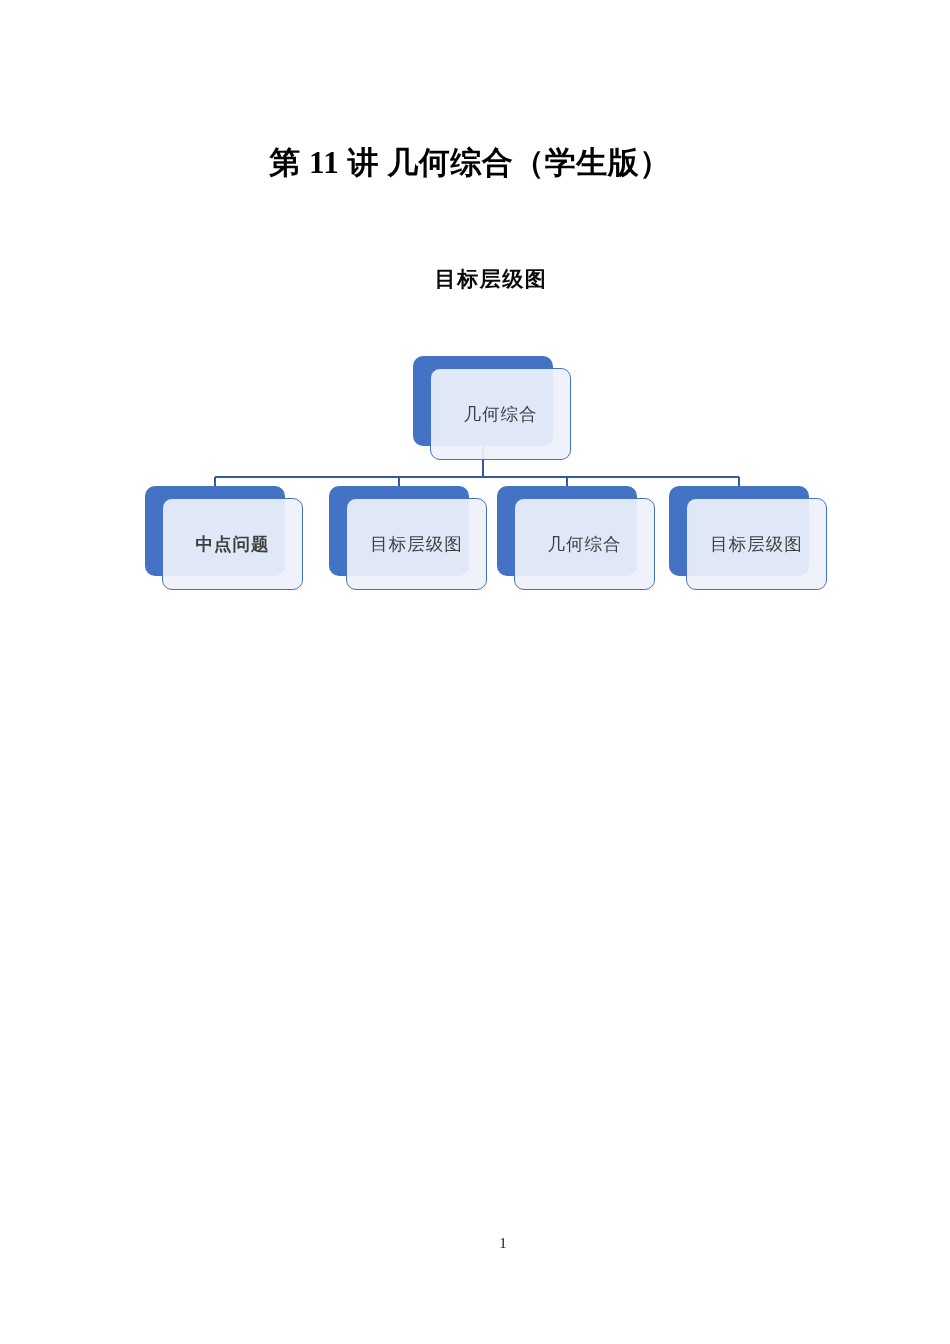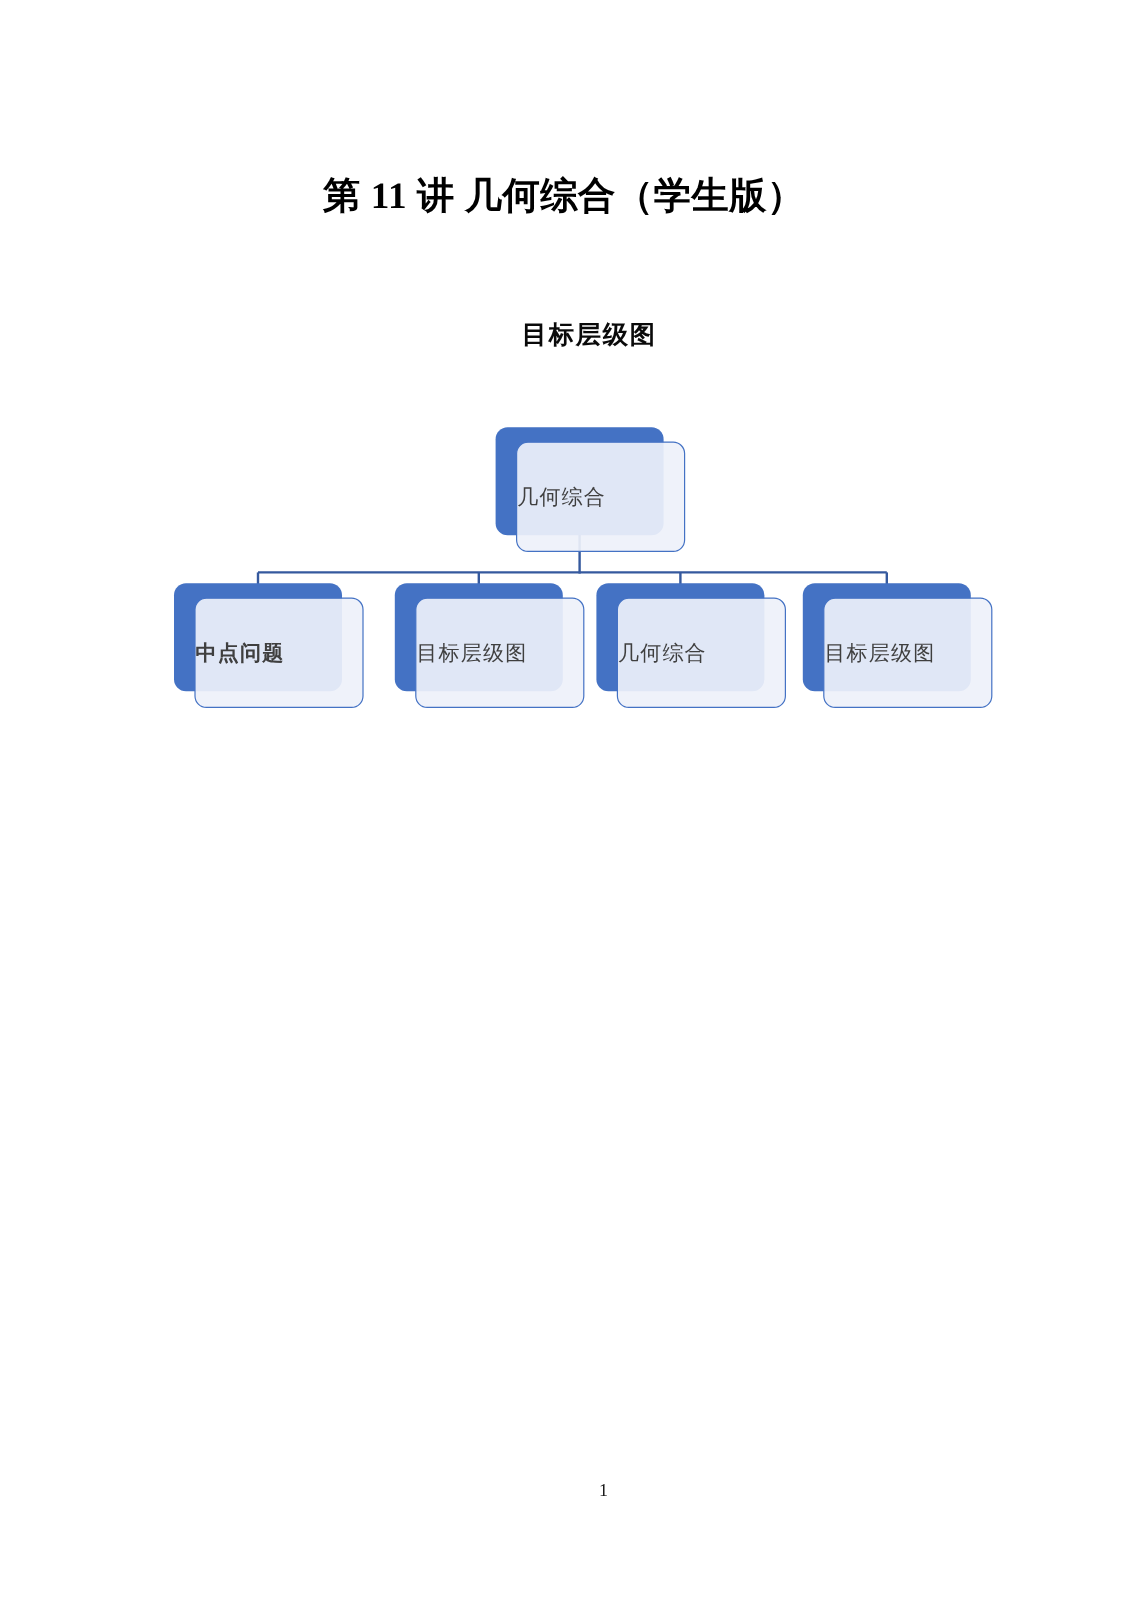--- a/index.html
+++ b/index.html
@@ -62,21 +62,21 @@
   .node-front {
     position: absolute;
     width: 141px;
     height: 92px;
     box-sizing: border-box;
     background: rgba(238, 241, 250, 0.92);
     border: 1.6px solid #4472C4;
     border-radius: 10px;
     display: flex;
     align-items: center;
-    justify-content: flex-start;
+    justify-content: center;
   }
   .node-label {
     font-size: 17.5px;
     color: #3f3f3f;
     letter-spacing: 1px;
     white-space: nowrap;
   }
   .page-number {
     position: absolute;
     top: 1235px;

